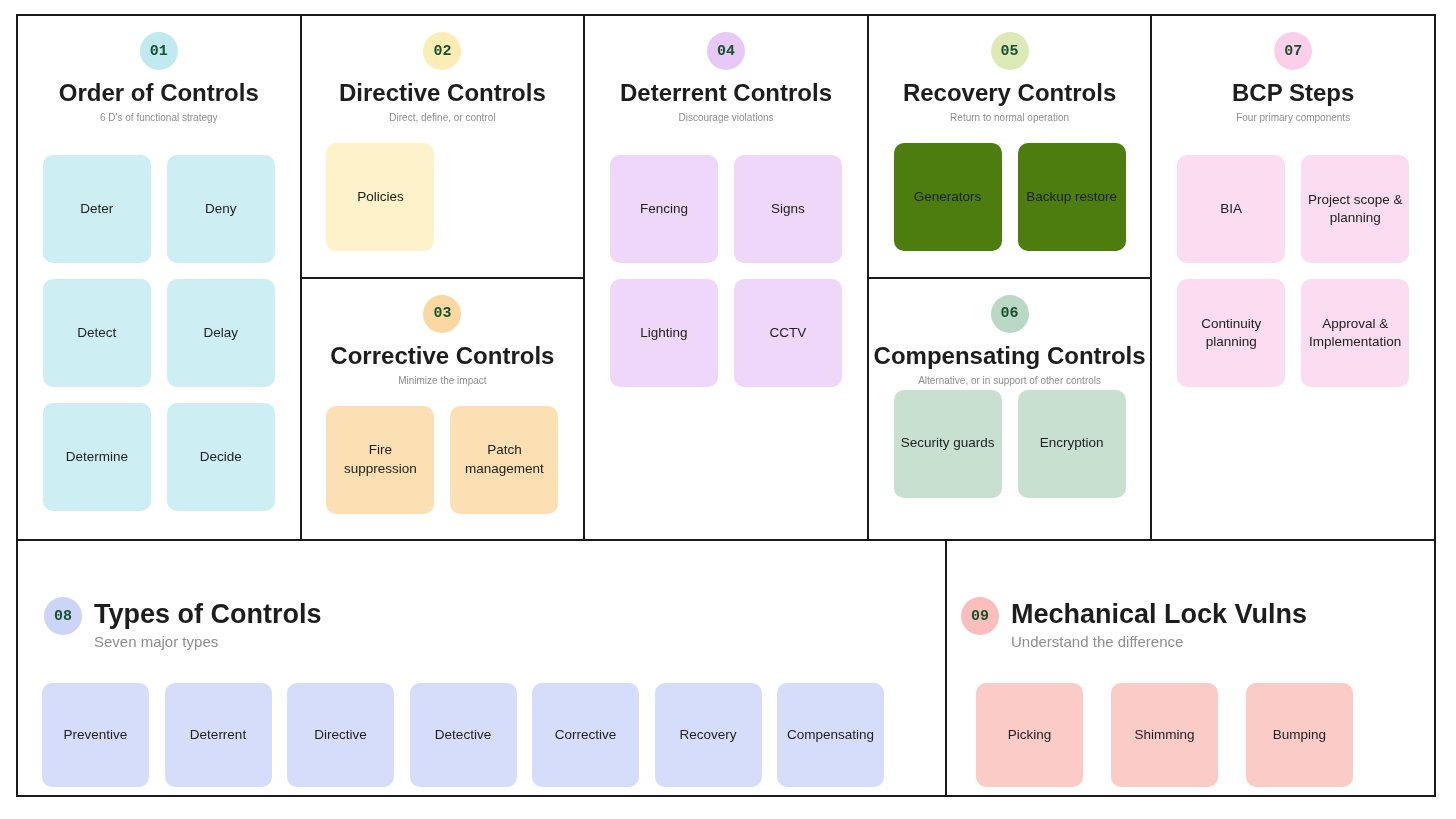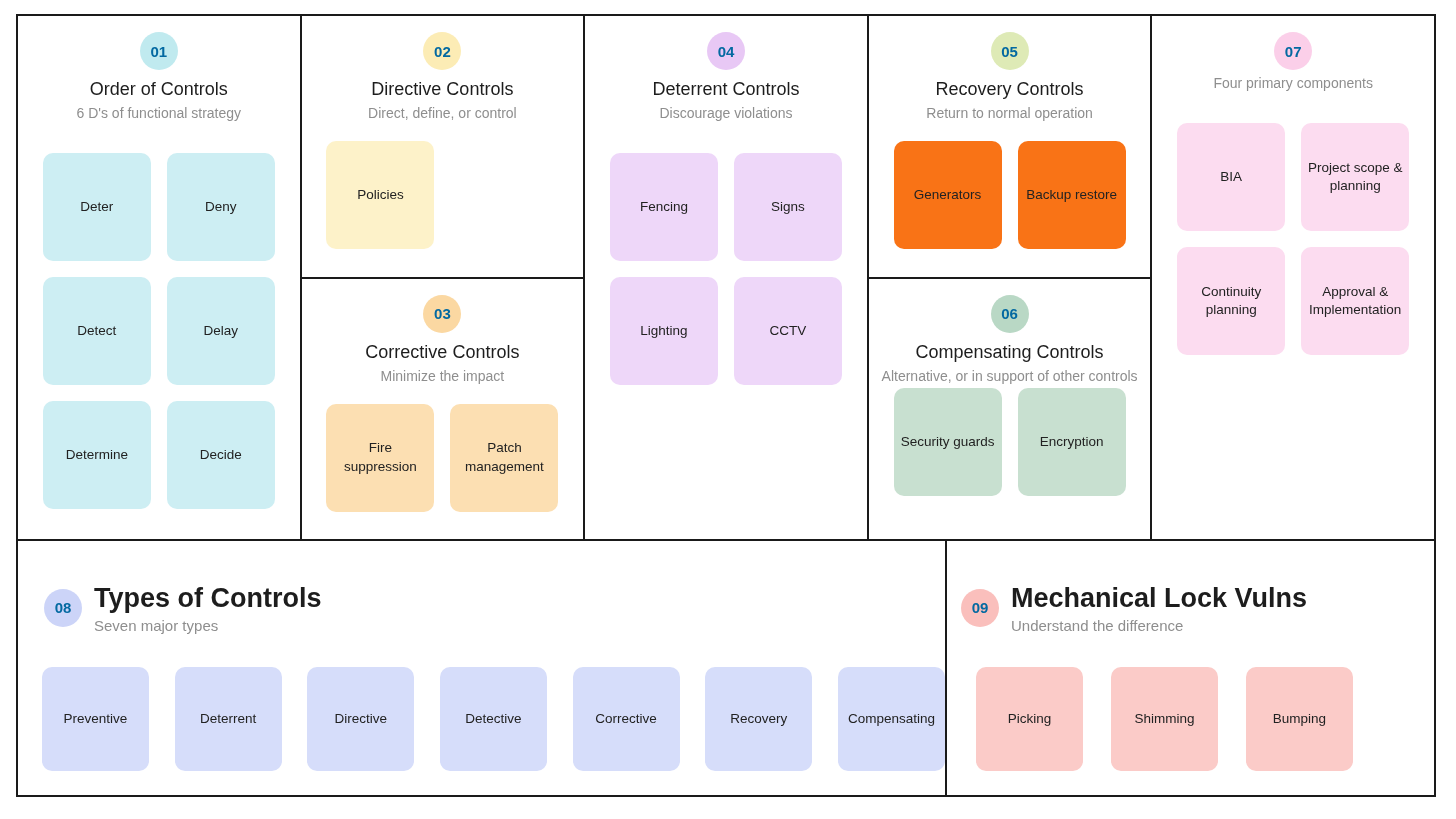--- a/index.html
+++ b/index.html
@@ -8,51 +8,51 @@
   .frame { position:absolute; left:16px; top:14px; width:1420px; height:783px;
     border:2px solid #1a1a1a; background:#fff; }
   .top { display:flex; height:523px; }
   .tcol { flex:1; border-right:2px solid #1a1a1a; display:flex; flex-direction:column; }
   .tcol:last-child { border-right:none; }
   .half { flex:1; }
   .half.first { border-bottom:2px solid #1a1a1a; }
   .sec { text-align:center; }
   .badge { width:38px; height:38px; border-radius:50%; margin:16px auto 0;
     display:flex; align-items:center; justify-content:center;
-    font-weight:700; font-size:15px; color:#0369a1; }
-  .sec-title { margin-top:9px; font-size:18px; font-weight:400; color:#1d1d1d; }
-  .sec-sub { margin-top:4px; font-size:14px; color:#8e8e8e; line-height:1.3; padding:0 6px; }
+    font-weight:700; font-size:15px; color:#14532d;font-family:Liberation Mono, monospace; }
+  .sec-title { margin-top:9px; font-size:24px; font-weight:700; color:#1d1d1d; }
+  .sec-sub { margin-top:4px; font-size:10px; color:#8e8e8e; line-height:1.3; padding:0 6px; }
   .cards { display:grid; grid-template-columns:repeat(2,108px); gap:16px;
     justify-content:center; margin-top:31px; }
   .half .cards { margin-top:19px; }
   .card { height:108px; border-radius:10px; display:flex; align-items:center;
     justify-content:center; text-align:center; font-size:13.5px; color:#222;
     padding:0 6px; line-height:1.35; }
   
   .bg1{background:#cdeef3}.bd1{background:#c0eaef}
   .bg2{background:#fdf2c9}.bd2{background:#fcecb5}
   .bg3{background:#fcdfb2}.bd3{background:#fbd8a2}
   .bg4{background:#eed7f9}.bd4{background:#e8c8f5}
-  .bg5{background:#f97316}.bd5{background:#deeab6}
+  .bg5{background:#4d7c0f}.bd5{background:#deeab6}
   .bg6{background:#c8e0d0}.bd6{background:#b9d8c5}
   .bg7{background:#fcdcf0}.bd7{background:#fbcfe9}
   .bg8{background:#d6ddfa}.bd8{background:#ccd4f8}
   .bg9{background:#fbcbc8}.bd9{background:#fabfbc}
   
   .bottom { display:flex; border-top:2px solid #1a1a1a; height:258px; }
   .bleft { width:929px; border-right:2px solid #1a1a1a; }
   .bright { flex:1; }
-  .bhead { display:flex; align-items:center; gap:12px; padding-top:40px; text-align:left; }
+  .bhead { display:flex; align-items:flex-start; gap:12px; padding-top:56px; text-align:left; }
   .bleft .bhead { padding-left:26px; }
   .bright .bhead { padding-left:14px; }
   .bhead .badge { margin:0; flex:0 0 38px; }
   .btitle { font-size:27px; font-weight:700; color:#1d1d1d; margin-top:2px; }
   .bsub { font-size:15px; color:#8e8e8e; margin-top:3px; }
   .brow { display:flex; gap:15.5px; margin-top:33px; }
-  .bleft .brow { padding-left:24px;justify-content:space-between; }
+  .bleft .brow { padding-left:24px; }
   .bright .brow { padding-left:29px;gap:28px; }
   .brow .card { width:107px; height:104px; }
 </style>
 </head>
 <body>
 
 <div class="frame">
 
   <div class="top">
 
@@ -123,20 +123,21 @@
         <div class="cards" style="margin-top:3px">
           <div class="card bg6">Security guards</div>
           <div class="card bg6">Encryption</div>
         </div>
       </div>
     </div>
 
     <div class="tcol">
       <div class="sec">
         <div class="badge bd7">07</div>
+        <div class="sec-title">BCP Steps</div>
         <div class="sec-sub">Four primary components</div>
         <div class="cards">
           <div class="card bg7">BIA</div>
           <div class="card bg7">Project scope &amp; planning</div>
           <div class="card bg7">Continuity planning</div>
           <div class="card bg7">Approval &amp; Implementation</div>
         </div>
       </div>
     </div>
 

